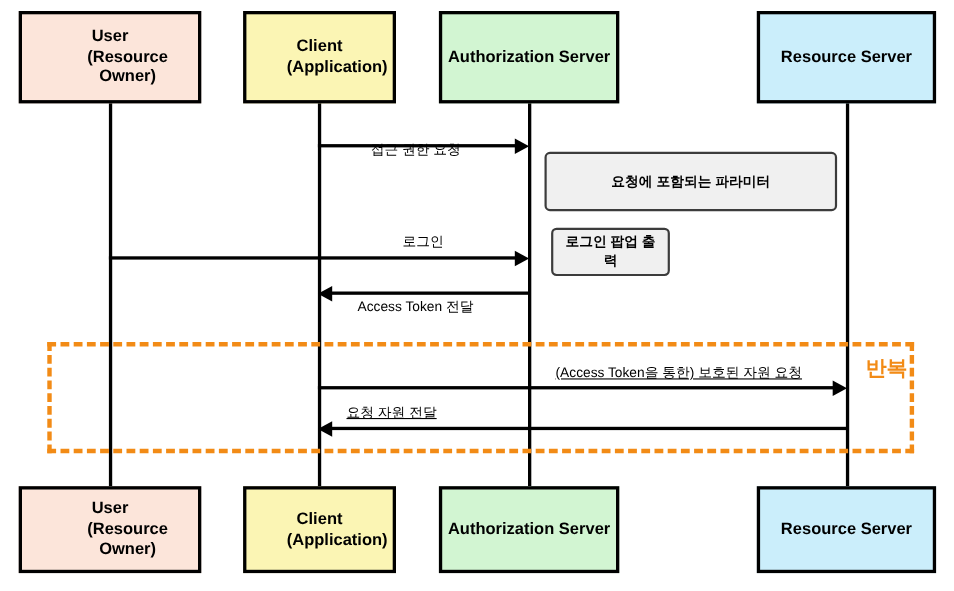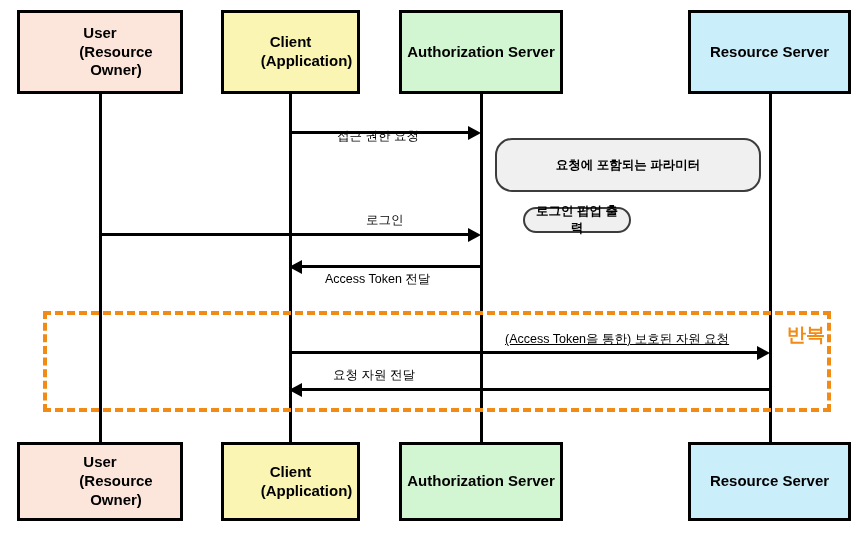--- a/index.html
+++ b/index.html
@@ -75,21 +75,21 @@
     z-index: 6;
     background: transparent;
   }
 
   
   .note {
     position: absolute;
     box-sizing: border-box;
     background: #f0f0f0;
     border: 2px solid #3c3c3c;
-    border-radius: 17px;
+    border-radius: 5px;
     display: flex;
     flex-direction: column;
     align-items: center;
     justify-content: center;
     text-align: center;
     font-size: 12.5px;
     color: #000000;
     line-height: 1.35;
     z-index: 8;
     padding: 2px 8px;
@@ -150,33 +150,33 @@
   <div class="arrowhead right" style="left:468px; top:126px;"></div>
 
   <div class="note" style="left:495px; top:138px; width:266px; height:54px;">
     <span class="note-l1">요청에 포함되는 파라미터</span>
   </div>
 
   <div class="msg-label" style="left:366px; top:212px;">로그인</div>
   <div class="msg-line" style="left:99px; top:233px; width:374px;"></div>
   <div class="arrowhead right" style="left:468px; top:228px;"></div>
 
-  <div class="note" style="left:523px; top:207px; width:108px; height:26px;">
+  <div class="note" style="left:501px; top:207px; width:108px; height:44px;">
     <span class="note-l1">로그인 팝업 출력</span>
   </div>
 
   <div class="msg-line" style="left:301px; top:265px; width:180px;"></div>
   <div class="arrowhead left" style="left:289px; top:260px;"></div>
   <div class="msg-label" style="left:325px; top:271px;">Access Token 전달</div>
 
   <div class="msg-label" style="left:505px; top:331px;text-decoration:underline;">(Access Token을 통한) 보호된 자원 요청</div>
   <div class="msg-line" style="left:289px; top:351px; width:472px;"></div>
   <div class="arrowhead right" style="left:757px; top:346px;"></div>
 
-  <div class="msg-label" style="left:333px; top:367px;">요청 자원 전달</div>
+  <div class="msg-label" style="left:315px; top:367px;text-decoration:underline;">요청 자원 전달</div>
   <div class="msg-line" style="left:301px; top:388px; width:470px;"></div>
   <div class="arrowhead left" style="left:289px; top:383px;"></div>
 
   <div class="participant" style="left:17px; top:442px; width:166px; height:79px; background:#fce5da;">
     <span>User</span>
     <span class="line2">(Resource Owner)</span>
   </div>
 
   <div class="participant" style="left:221px; top:442px; width:139px; height:79px; background:#fbf5b4;">
     <span>Client</span>

